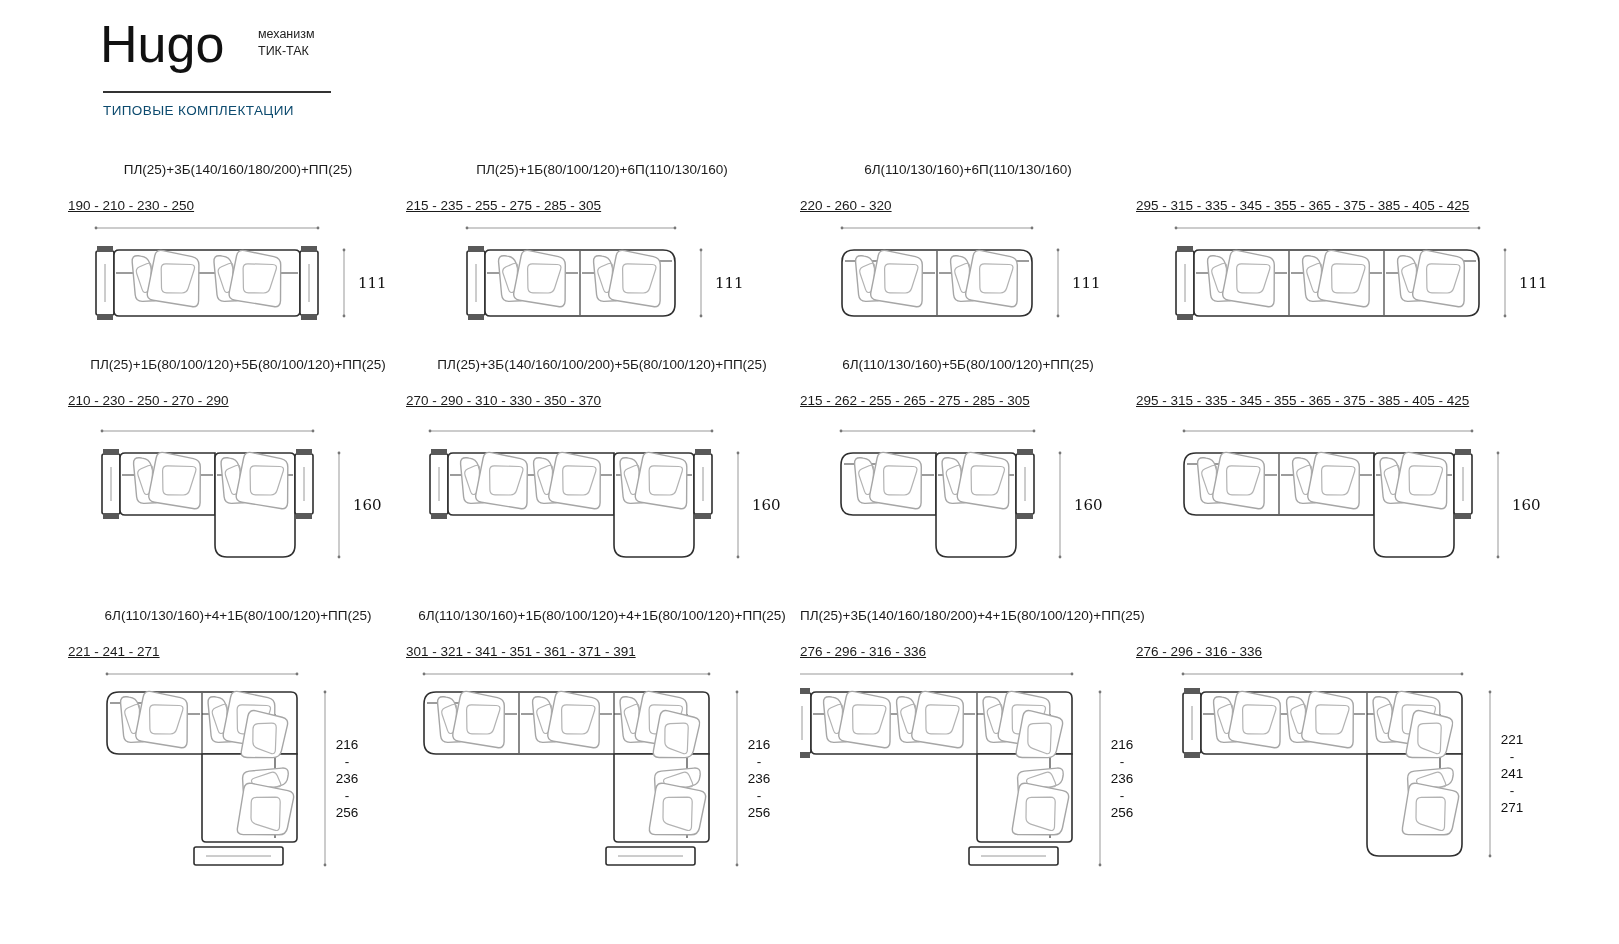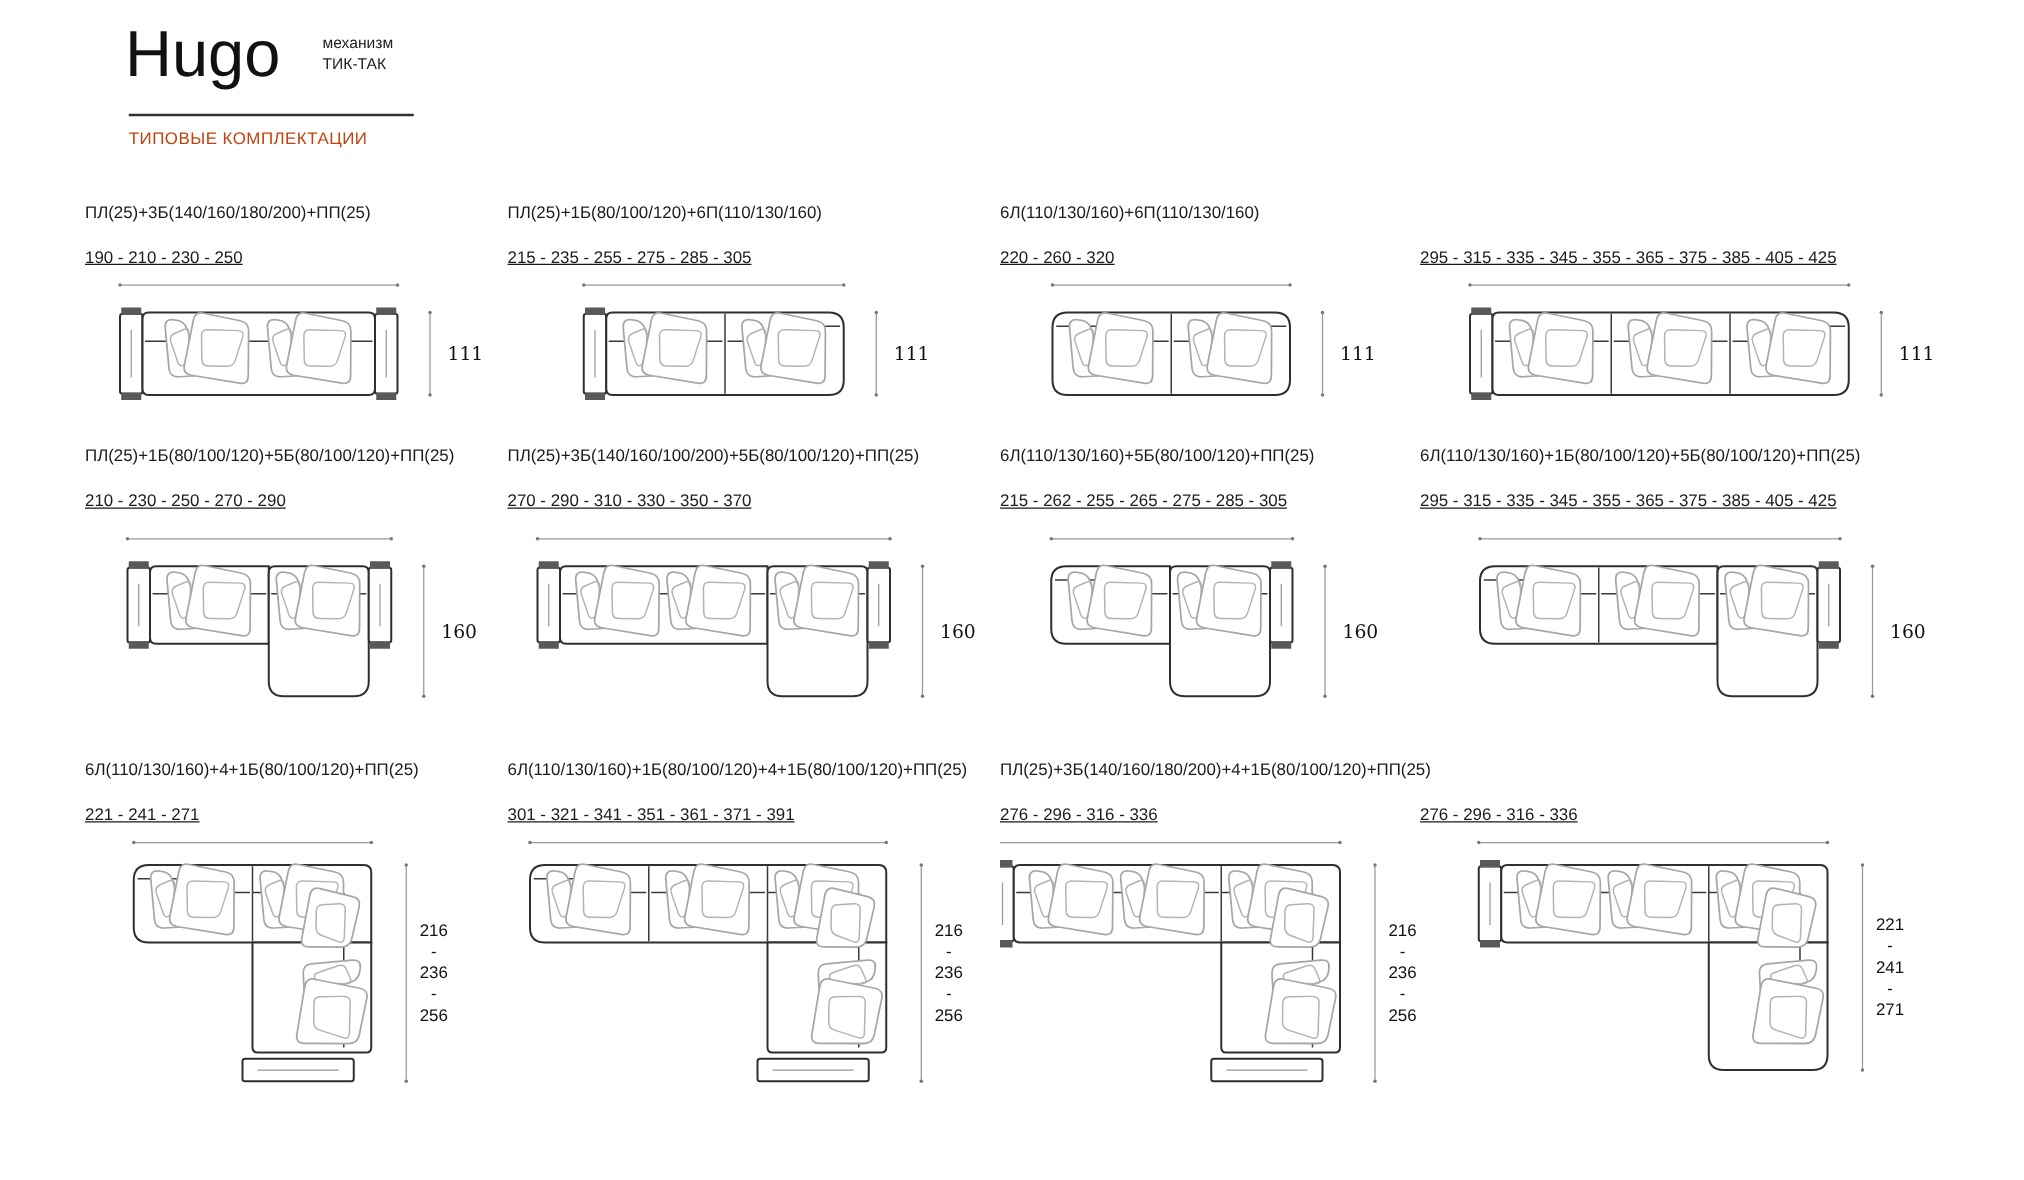--- a/index.html
+++ b/index.html
@@ -2,24 +2,24 @@
 <html><head>
 <meta charset="utf-8">
 <style>
   html,body{margin:0;padding:0;background:#fff;}
   #page{position:relative;width:1619px;height:944px;background:#fff;overflow:hidden;
         font-family:"Liberation Sans",sans-serif;color:#1b1b1b;margin-left:48px;}
   
   .brand{position:absolute;left:52px;top:14px;font-size:52px;font-weight:400;color:#111;letter-spacing:0px;}
   .mech{position:absolute;left:210px;top:26px;font-size:12.5px;font-weight:normal;color:#222;line-height:17px;white-space:pre-line;}
   .rule{position:absolute;left:55px;top:91px;width:228px;border-top:2px solid #333;}
-  .subtitle{position:absolute;left:55px;top:103px;font-size:13.5px;color:#c2410c;letter-spacing:0.4px;}
+  .subtitle{position:absolute;left:55px;top:103px;font-size:13.5px;color:#0c4a6e;letter-spacing:0.4px;}
   
   .cell{position:absolute;}
-  .cfg{position:absolute;top:2px;left:0;width:100%;text-align:left;font-size:13.5px;color:#1b1b1b;white-space:nowrap;}
+  .cfg{position:absolute;top:2px;left:0;width:100%;text-align:center;font-size:13.5px;color:#1b1b1b;white-space:nowrap;}
   .wid{position:absolute;top:38px;left:0;width:100%;text-align:left;font-size:13.5px;color:#1b1b1b;text-decoration:underline;}
   .r3 .cfg{top:8px}
   .r3 .wid{top:44px}
   svg.diag{position:absolute;left:0;}
   .r1 svg.diag{top:56px}
   .r2 svg.diag{top:64px}
   .r3 svg.diag{top:62px}
   
   .ol{fill:#fff;stroke:#2f2f2f;stroke-width:1.6px;}
   .thin{stroke:#3a3a3a;stroke-width:1.2px;fill:none;}
@@ -265,21 +265,20 @@
         <path class="cui" d="M146.6 56.5 Q145.0 51.8 149.6 49.8 L156.6 46.8 Q161.1 44.8 161.0 49.8 L160.6 67.2 Q160.5 72.2 157.1 74.7 L157.1 74.7 Q153.6 77.1 152.0 72.4 Z"></path>
         <path class="cu" d="M164.6 39.1 Q165.9 32.2 172.8 33.6 L202.0 39.6 Q208.8 41.0 208.8 48.0 L208.6 83.7 Q208.5 90.7 201.6 89.5 L163.0 83.2 Q156.1 82.1 157.4 75.2 Z"></path>
         <path class="cui" d="M171.1 51.7 Q171.1 46.7 176.1 46.8 L200.7 47.5 Q205.7 47.7 204.1 52.5 L198.1 71.3 Q196.6 76.1 191.6 76.0 L176.5 75.8 Q171.5 75.7 171.4 70.7 Z"></path>
         <line class="dim" x1="260" y1="34" x2="260" y2="138"></line>
         <circle class="dd" cx="260" cy="34" r="1.4"></circle>
         <circle class="dd" cx="260" cy="138" r="1.4"></circle>
         <text class="ht" x="274" y="91">160</text>
       </svg>
   </div>
   <div class="cell r2" style="left:1088px;top:355px;width:445px;height:240px">
-    <div class="cfg">6Л(110/130/160)+1Б(80/100/120)+5Б(80/100/120)+ПП(25)</div>
     <div class="wid">295 - 315 - 335 - 345 - 355 - 365 - 375 - 385 - 405 - 425</div>
     <svg class="diag" width="445" height="180">
         <line class="dim" x1="48" y1="12" x2="336" y2="12"></line>
         <circle class="dd" cx="48" cy="12" r="1.4"></circle>
         <circle class="dd" cx="336" cy="12" r="1.4"></circle>
         <path class="ol" d="M60 34H238V96H60Q48 96 48 84V46Q48 34 60 34Z"></path>
         <path class="ol" d="M243 34H313Q318 34 318 39V126Q318 138 306 138H250Q238 138 238 126V39Q238 34 243 34Z"></path>
         <path class="ol" d="M320 35H334Q336 35 336 37V93Q336 95 334 95H320Q318 95 318 93V37Q318 35 320 35Z"></path>
         <rect class="cap" x="319" y="30" width="16" height="6"></rect>
         <rect class="cap" x="319" y="94" width="16" height="6"></rect>

